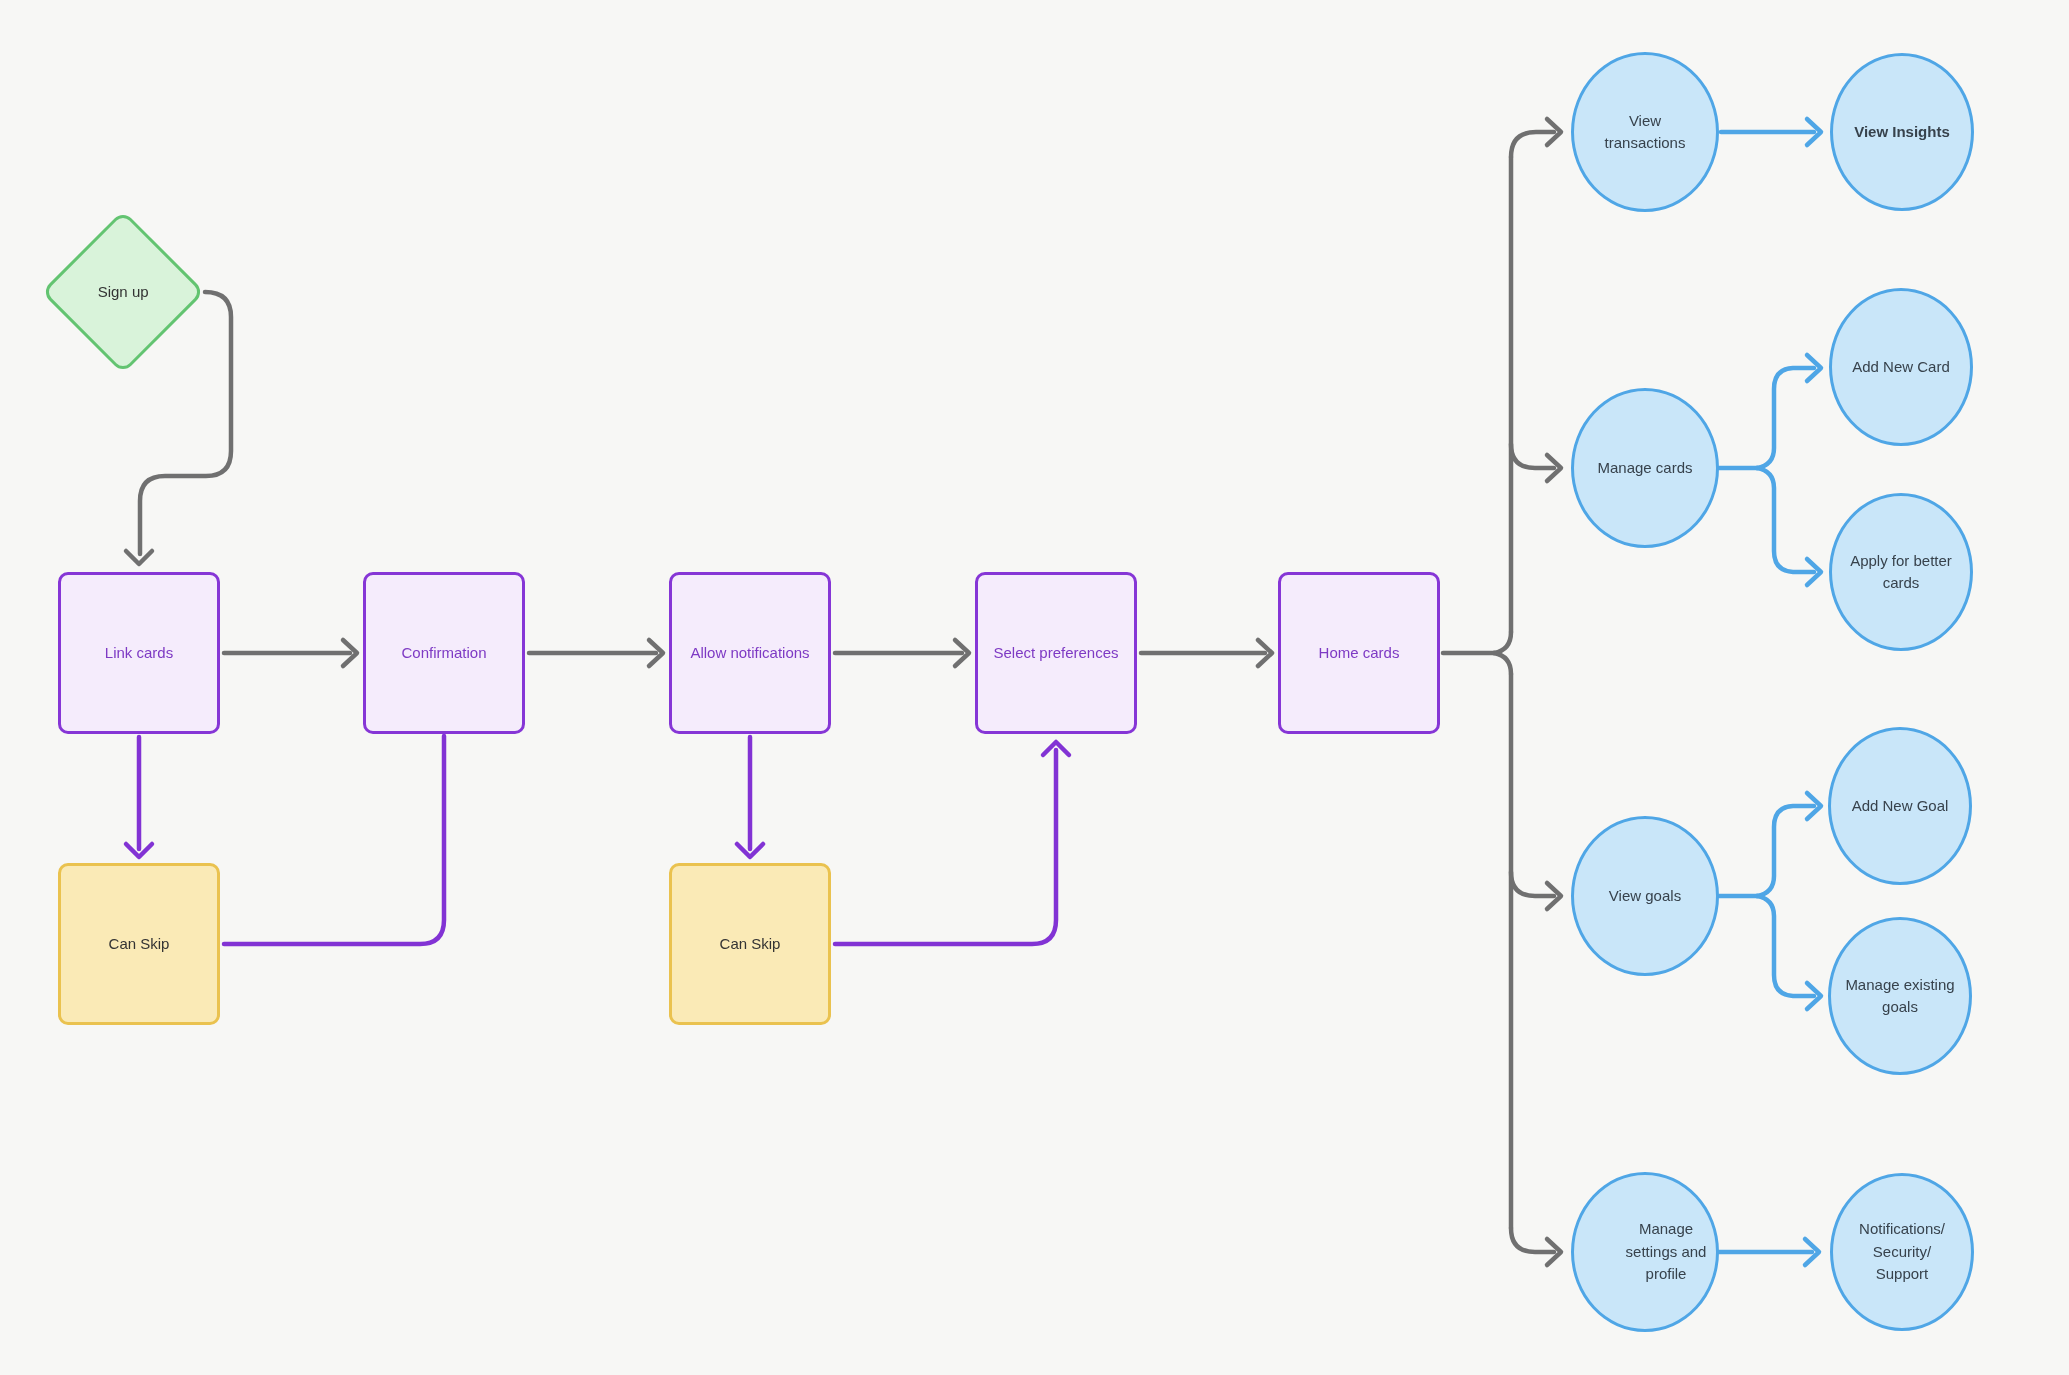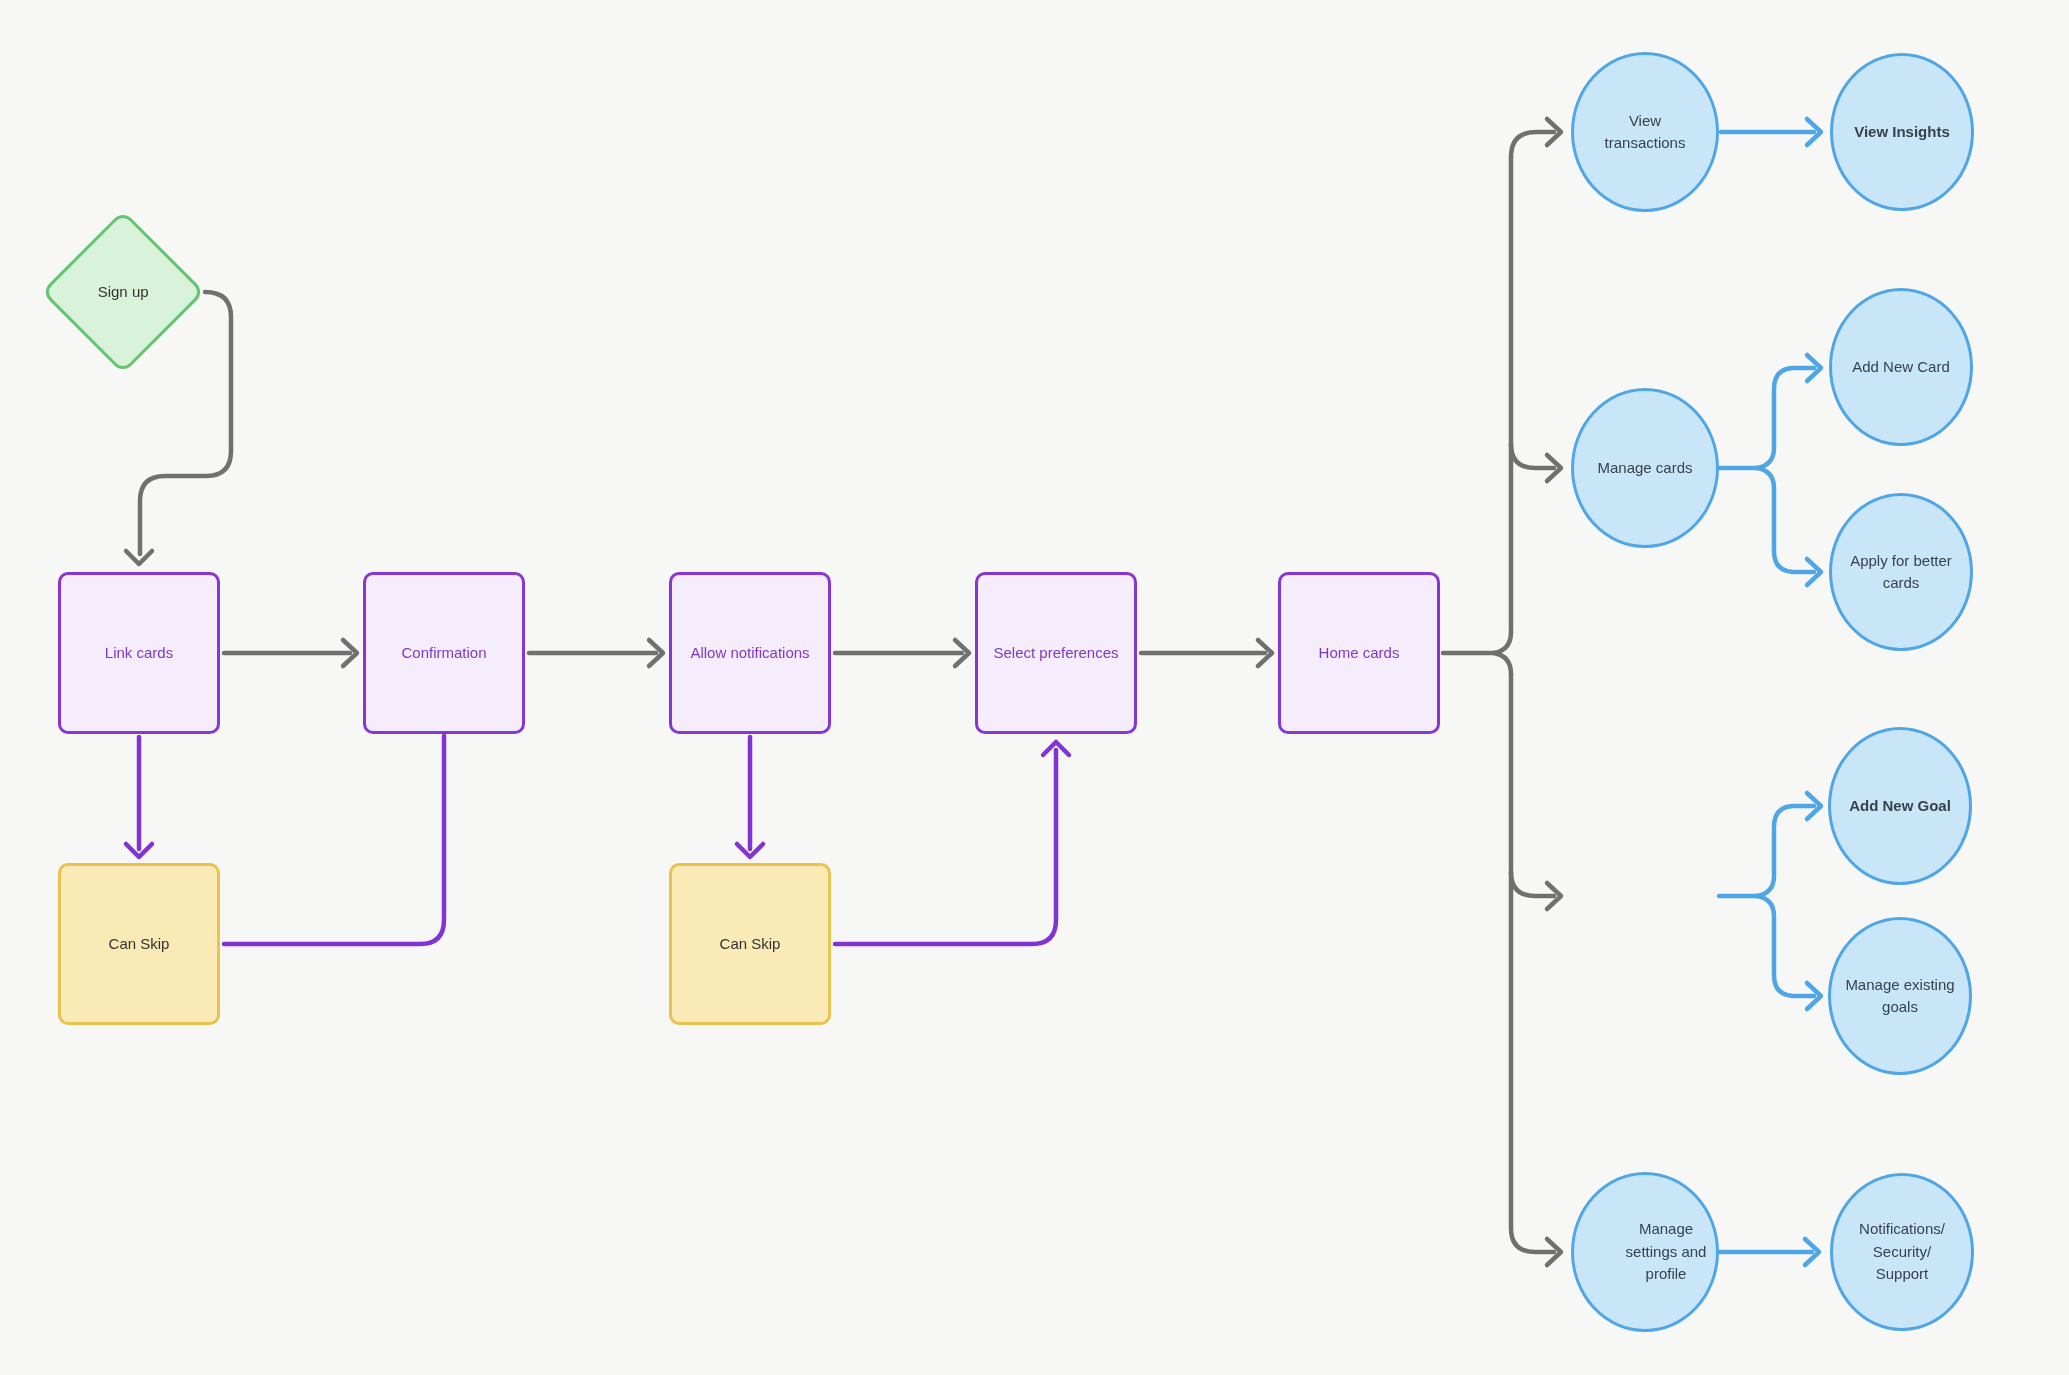--- a/index.html
+++ b/index.html
@@ -47,21 +47,21 @@
   #n-manage-existing-goals{left:1828px;top:917px;width:144px;height:158px;}
   #n-manage-settings{left:1571px;top:1172px;width:148px;height:160px;justify-content:flex-end;}
   #n-notifications-security{left:1830px;top:1173px;width:144px;height:158px;}
 
   #n-view-transactions .label{max-width:92px;}
   #n-view-insights .label{max-width:100px;font-weight:bold;}
   #n-manage-cards .label{max-width:110px;text-align:center;}
   #n-add-new-card .label{max-width:112px;}
   #n-apply-better-cards .label{max-width:118px;}
   #n-view-goals .label{max-width:100px;}
-  #n-add-new-goal .label{max-width:112px;font-weight:bold;}
+  #n-add-new-goal .label{max-width:112px;}
   #n-manage-existing-goals .label{max-width:122px;}
   #n-manage-settings .label{max-width:100px;}
   #n-notifications-security .label{max-width:108px;}
 </style>
 </head>
 <body>
 
 <div class="canvas">
 
   <svg class="edges" viewBox="0 0 2069 1375" xmlns="http://www.w3.org/2000/svg">
@@ -184,20 +184,23 @@
   </div>
   <div class="node circle" id="n-manage-cards">
     <span class="label">Manage cards</span>
   </div>
   <div class="node circle" id="n-add-new-card">
     <span class="label">Add New Card</span>
   </div>
   <div class="node circle" id="n-apply-better-cards">
     <span class="label">Apply for better cards</span>
   </div>
+  <div class="node circle" id="n-view-goals">
+    <span class="label">View goals</span>
+  </div>
   <div class="node circle" id="n-add-new-goal">
     <span class="label">Add New Goal</span>
   </div>
   <div class="node circle" id="n-manage-existing-goals">
     <span class="label">Manage existing goals</span>
   </div>
   <div class="node circle" id="n-manage-settings">
     <span class="label">Manage settings and profile</span>
   </div>
   <div class="node circle" id="n-notifications-security">

